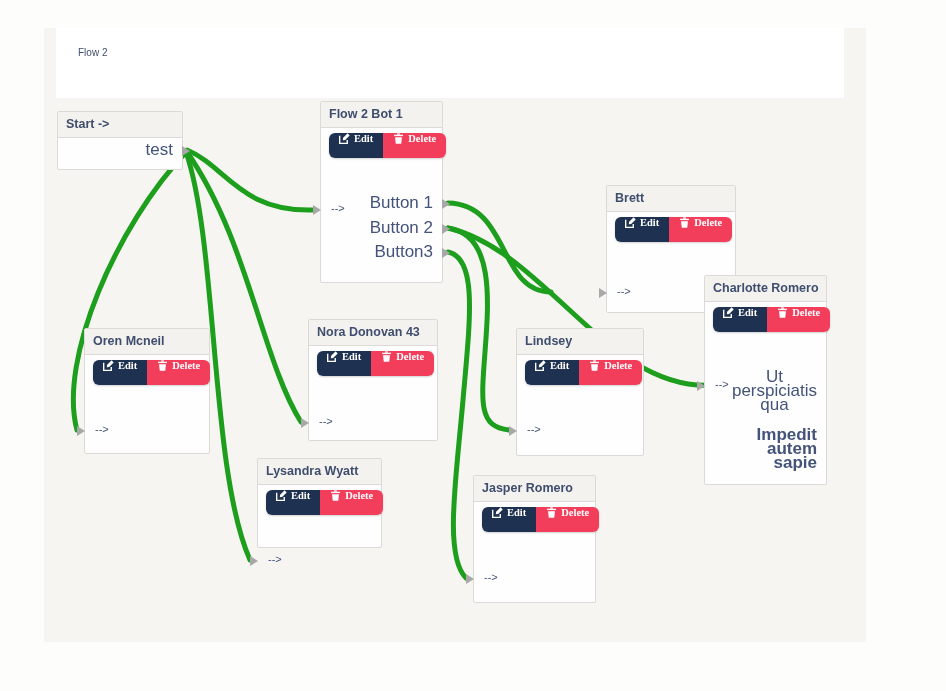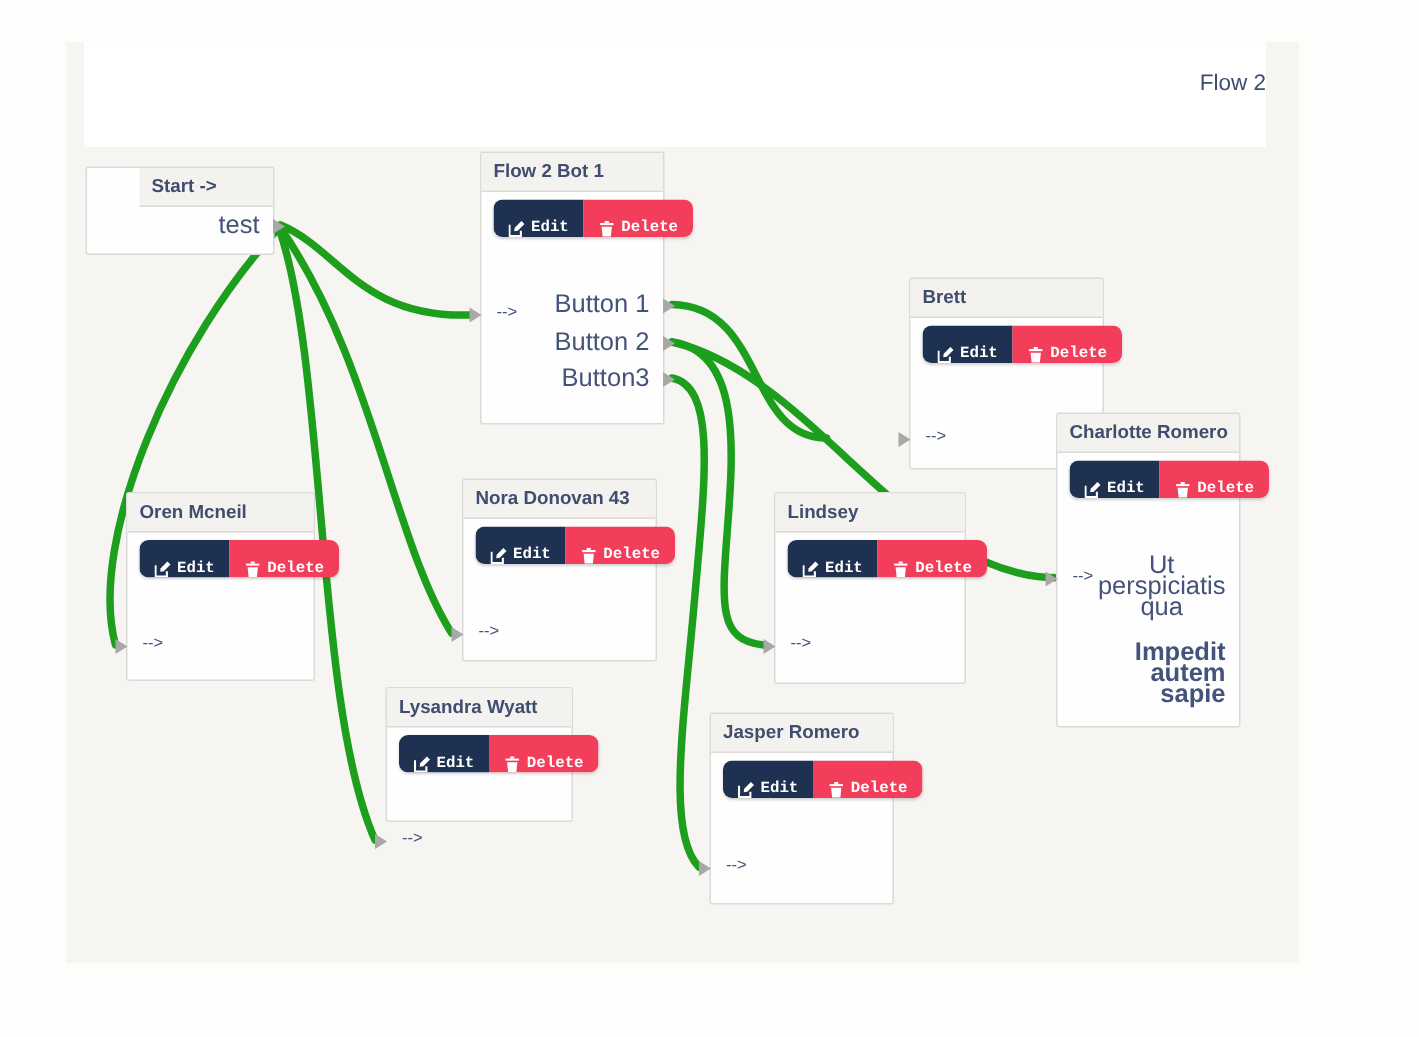--- a/index.html
+++ b/index.html
@@ -3,37 +3,37 @@
 <meta charset="utf-8">
 <style>
   html,body{margin:0;padding:0;}
   .page{
     position:relative;width:946px;height:691px;overflow:hidden;
     background:var(--page,#fdfdfb);
     font-family:"Liberation Sans", sans-serif;
   }
   .canvas{position:absolute;left:44px;top:28px;width:822px;height:614px;background:var(--canvas,#f7f5f2);}
   .header-panel{position:absolute;left:56px;top:28px;width:788px;height:70px;background:var(--panel,#ffffff);}
-  .page-title{padding:19px 0 0 22px;font-size:15px;color:var(--title,#3f4e6e);text-align:right;}
+  .page-title{padding:19px 0 0 22px;font-size:10px;color:var(--title,#3f4e6e);}
   #edges{position:absolute;left:0;top:0;width:946px;height:691px;z-index:1;pointer-events:none;}
   #edges path{fill:none;stroke:var(--edge,#1d9e1d);stroke-width:5;stroke-linecap:round;}
   .node{
     position:absolute;z-index:2;background:var(--node-bg,#fefefe);
     border:1px solid var(--node-border,#dcdad6);border-radius:2px;box-sizing:border-box;
   }
   .node-header{
     height:25px;line-height:25px;padding-left:8px;background:var(--node-header-bg,#f4f2ef);
     border-bottom:1px solid var(--node-border,#dcdad6);
     font-size:12.5px;font-weight:600;color:var(--title,#3f4e6e);
     white-space:nowrap;overflow:hidden;
   }
   .btn-group{position:absolute;top:31px;left:8px;display:flex;border-radius:6px;overflow:hidden;box-shadow:0 1px 2px rgba(0,0,0,.18);}
   .btn{
-    display:flex;align-items:flex-end;gap:4px;border:none;color:#fff;cursor:pointer;
-    font-size:10.5px;font-weight:bold;height:25px;padding:0 10px;font-family:Liberation Mono, monospace;
+    display:flex;align-items:flex-start;gap:4px;border:none;color:#fff;cursor:pointer;
+    font-size:10.5px;font-weight:bold;height:25px;padding:0 10px;font-family:Liberation Serif, serif;
   }
   .btn.edit{background:var(--edit,#1e3151);}
   .btn.delete{background:var(--delete,#f23e5b);}
   .in-label{position:absolute;left:10px;font-size:11px;color:var(--label,#44537a);}
   .out-label{position:absolute;right:9px;font-size:17px;color:var(--label,#44537a);text-align:right;line-height:14px;white-space:pre-line;}
   .port{position:absolute;width:0;height:0;border-top:5px solid transparent;border-bottom:5px solid transparent;border-left:8px solid var(--port,#a8a8a8);}
   .port.in{left:-8px;}
   .port.out{right:-8px;}
 </style>
 </head>
@@ -47,21 +47,21 @@
   <svg id="edges" viewBox="0 0 946 691">
       <path d="M187,150 C226,166 240,212 313,210"></path>
       <path d="M187,151 C116,226 58,360 77,430"></path>
       <path d="M187,152 C248,240 262,360 301,422"></path>
       <path d="M186,152 C218,245 210,470 250,560"></path>
       <path d="M448,203 C510,204 498,292 551,292"></path>
       <path d="M448,228 C545,250 608,392 713,385"></path>
       <path d="M448,228 C494,234 489,300 485,352 C481,404 479,427 509,430"></path>
       <path d="M448,252 C478,258 470,320 463,400 C456,480 444,556 466,578"></path>
     </svg>
-<div class="node" style="left: 57px; top: 111px; width: 126px; height: 59px; padding-left: 35px;">
+<div class="node" style="left: 57px; top: 111px; width: 126px; height: 59px;">
       <div class="node-header">Start -&gt;</div>
       <div class="out-label" style="top: 31px;">test</div>
       <span class="port out" style="top: 34px;"></span>
     </div>
     <div class="node" style="left: 320px; top: 101px; width: 123px; height: 182px;">
       <div class="node-header">Flow 2 Bot 1</div>
       <div class="btn-group">
         <button class="btn edit">
           <svg viewBox="0 0 16 16" width="11" height="11">
             <path d="M1 4 V15 H12 V10" fill="none" stroke="#fff" stroke-width="2"></path>

